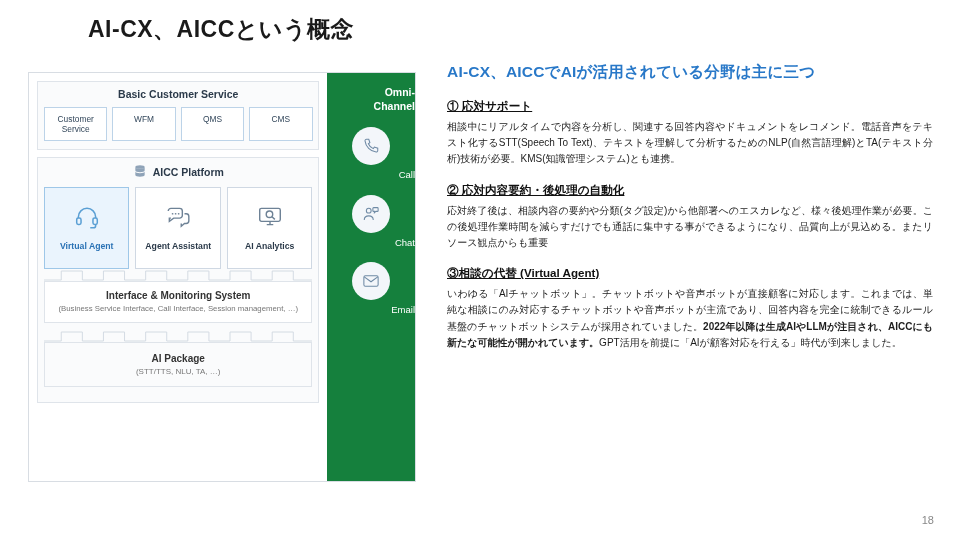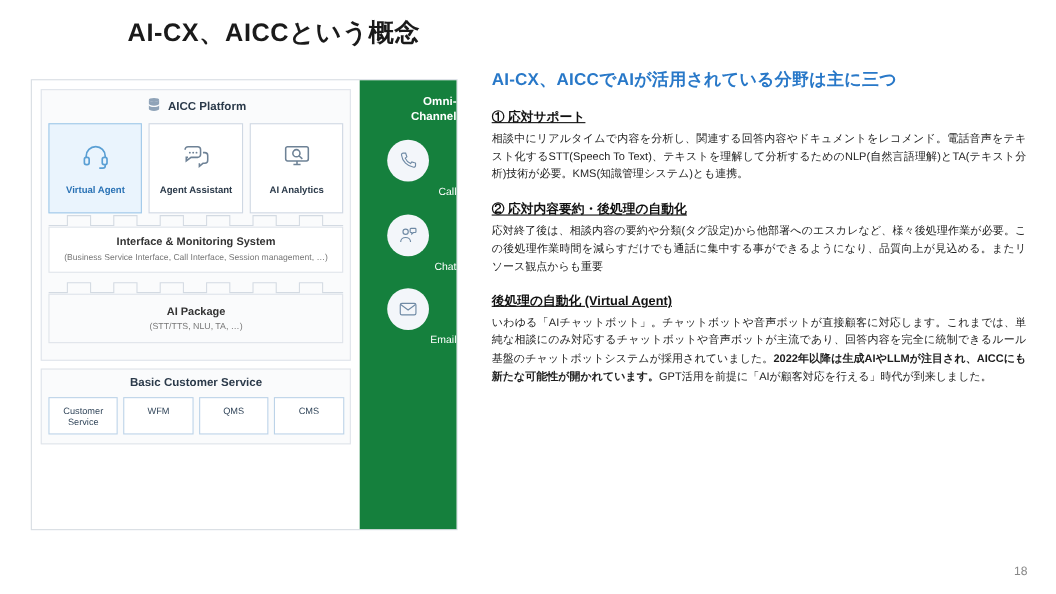--- a/index.html
+++ b/index.html
@@ -15,21 +15,21 @@
     overflow: hidden;
     position: relative;
   }
   .slide {
     position: relative;
     width: 960px;
     height: 540px;
   }
   .slide-title {
     position: absolute;
-    left: 116px;
+    left: 88px;
     top: 14px;
     font-size: 23px;
     font-weight: bold;
     letter-spacing: 0.5px;
     color: #1a1a1a;
   }
 
   
   .diagram {
     position: absolute;
@@ -215,20 +215,32 @@
 </head>
 <body>
 
 <div class="slide">
 
   <div class="slide-title">AI-CX、AICCという概念</div>
 
   <div class="diagram">
 
     <div class="diagram-main">
+
+      <div class="panel">
+        <div class="panel-head">
+          <span>Basic Customer Service</span>
+        </div>
+        <div class="chips">
+          <div class="chip">Customer Service</div>
+          <div class="chip">WFM</div>
+          <div class="chip">QMS</div>
+          <div class="chip">CMS</div>
+        </div>
+      </div>
 
       <div class="panel">
         <div class="panel-head">
           <span>
             <svg width="14" height="14" viewBox="0 0 24 24" fill="#8fa3b8">
               <ellipse cx="12" cy="5" rx="8" ry="3"></ellipse>
               <path d="M4 5v6c0 1.7 3.6 3 8 3s8-1.3 8-3V5c0 1.7-3.6 3-8 3S4 6.7 4 5z"></path>
               <path d="M4 13v6c0 1.7 3.6 3 8 3s8-1.3 8-3v-6c0 1.7-3.6 3-8 3s-8-1.3-8-3z"></path>
             </svg>
           </span>
@@ -284,32 +296,20 @@
         <svg class="zig" viewBox="0 0 280 12" preserveAspectRatio="none">
           <polyline points="0,11 18,11 18,2 40,2 40,11 62,11 62,2 84,2 84,11 106,11 106,2 128,2 128,11 150,11 150,2 172,2 172,11 194,11 194,2 216,2 216,11 238,11 238,2 260,2 260,11 280,11" fill="none" stroke="#d3dae2" stroke-width="1"></polyline>
         </svg>
 
         <div class="ai-pkg">
           <div class="t1">AI Package</div>
           <div class="t2">(STT/TTS, NLU, TA, …)</div>
         </div>
       </div>
 
-      <div class="panel">
-        <div class="panel-head">
-          <span>Basic Customer Service</span>
-        </div>
-        <div class="chips">
-          <div class="chip">Customer Service</div>
-          <div class="chip">WFM</div>
-          <div class="chip">QMS</div>
-          <div class="chip">CMS</div>
-        </div>
-      </div>
-
 
     </div>
 
     <div class="omni-col">
       <div class="omni-title">
         <div>Omni-</div>
         <div>Channel</div>
       </div>
 
       <div class="omni-item">
@@ -348,19 +348,19 @@
 
   <div class="right">
     <h2>AI-CX、AICCでAIが活用されている分野は主に三つ</h2>
 
     <div class="sec-head">① 応対サポート</div>
     <div class="sec-body">相談中にリアルタイムで内容を分析し、関連する回答内容やドキュメントをレコメンド。電話音声をテキスト化するSTT(Speech To Text)、テキストを理解して分析するためのNLP(自然言語理解)とTA(テキスト分析)技術が必要。KMS(知識管理システム)とも連携。</div>
 
     <div class="sec-head">② 応対内容要約・後処理の自動化</div>
     <div class="sec-body">応対終了後は、相談内容の要約や分類(タグ設定)から他部署へのエスカレなど、様々後処理作業が必要。この後処理作業時間を減らすだけでも通話に集中する事ができるようになり、品質向上が見込める。またリソース観点からも重要</div>
 
-    <div class="sec-head">後処理の自動化 (Virtual Agent)</div>
+    <div class="sec-head">③相談の代替 (Virtual Agent)</div>
     <div class="sec-body"><span>いわゆる「AIチャットボット」。チャットボットや音声ボットが直接顧客に対応します。これまでは、単純な相談にのみ対応するチャットボットや音声ボットが主流であり、回答内容を完全に統制できるルール基盤のチャットボットシステムが採用されていました。</span><b>2022年以降は生成AIやLLMが注目され、AICCにも新たな可能性が開かれています。</b><span>GPT活用を前提に「AIが顧客対応を行える」時代が到来しました。</span></div>
   </div>
 
   <div class="page-num">18</div>
 
 </div>
 
 </body></html>

